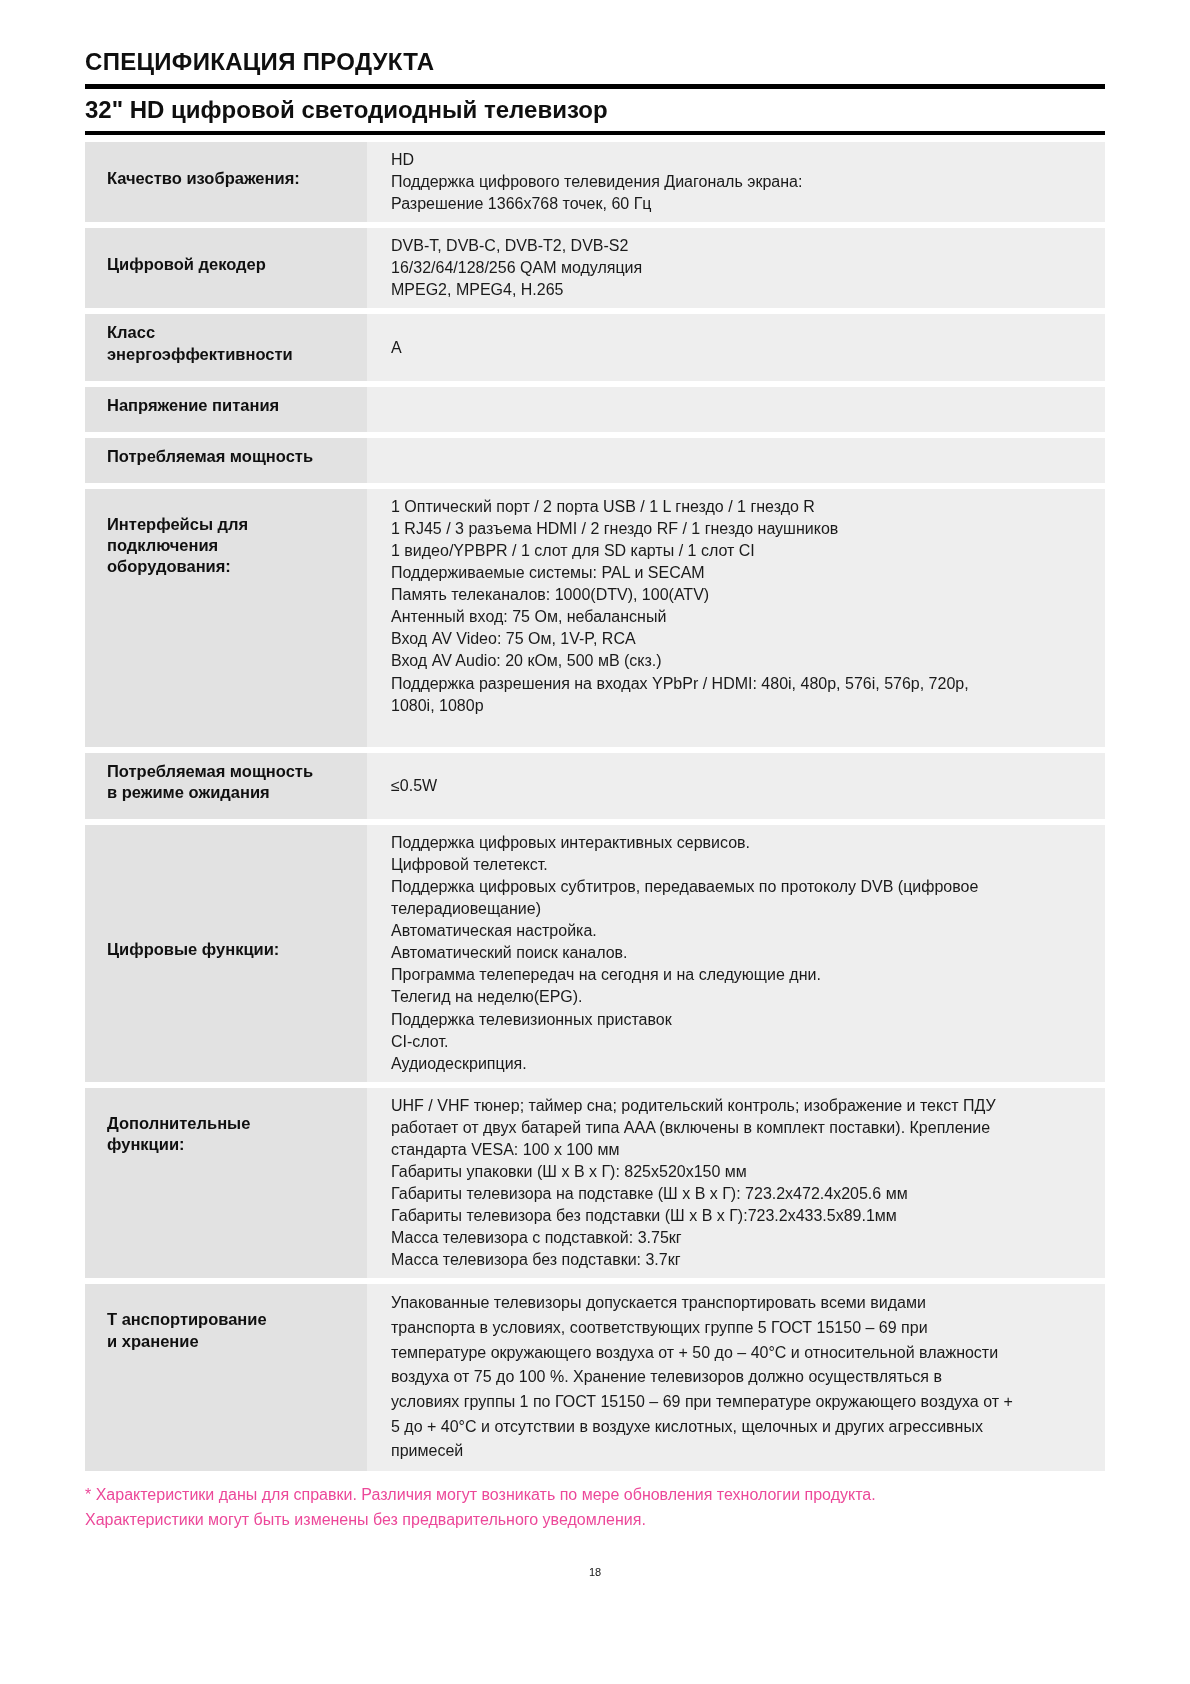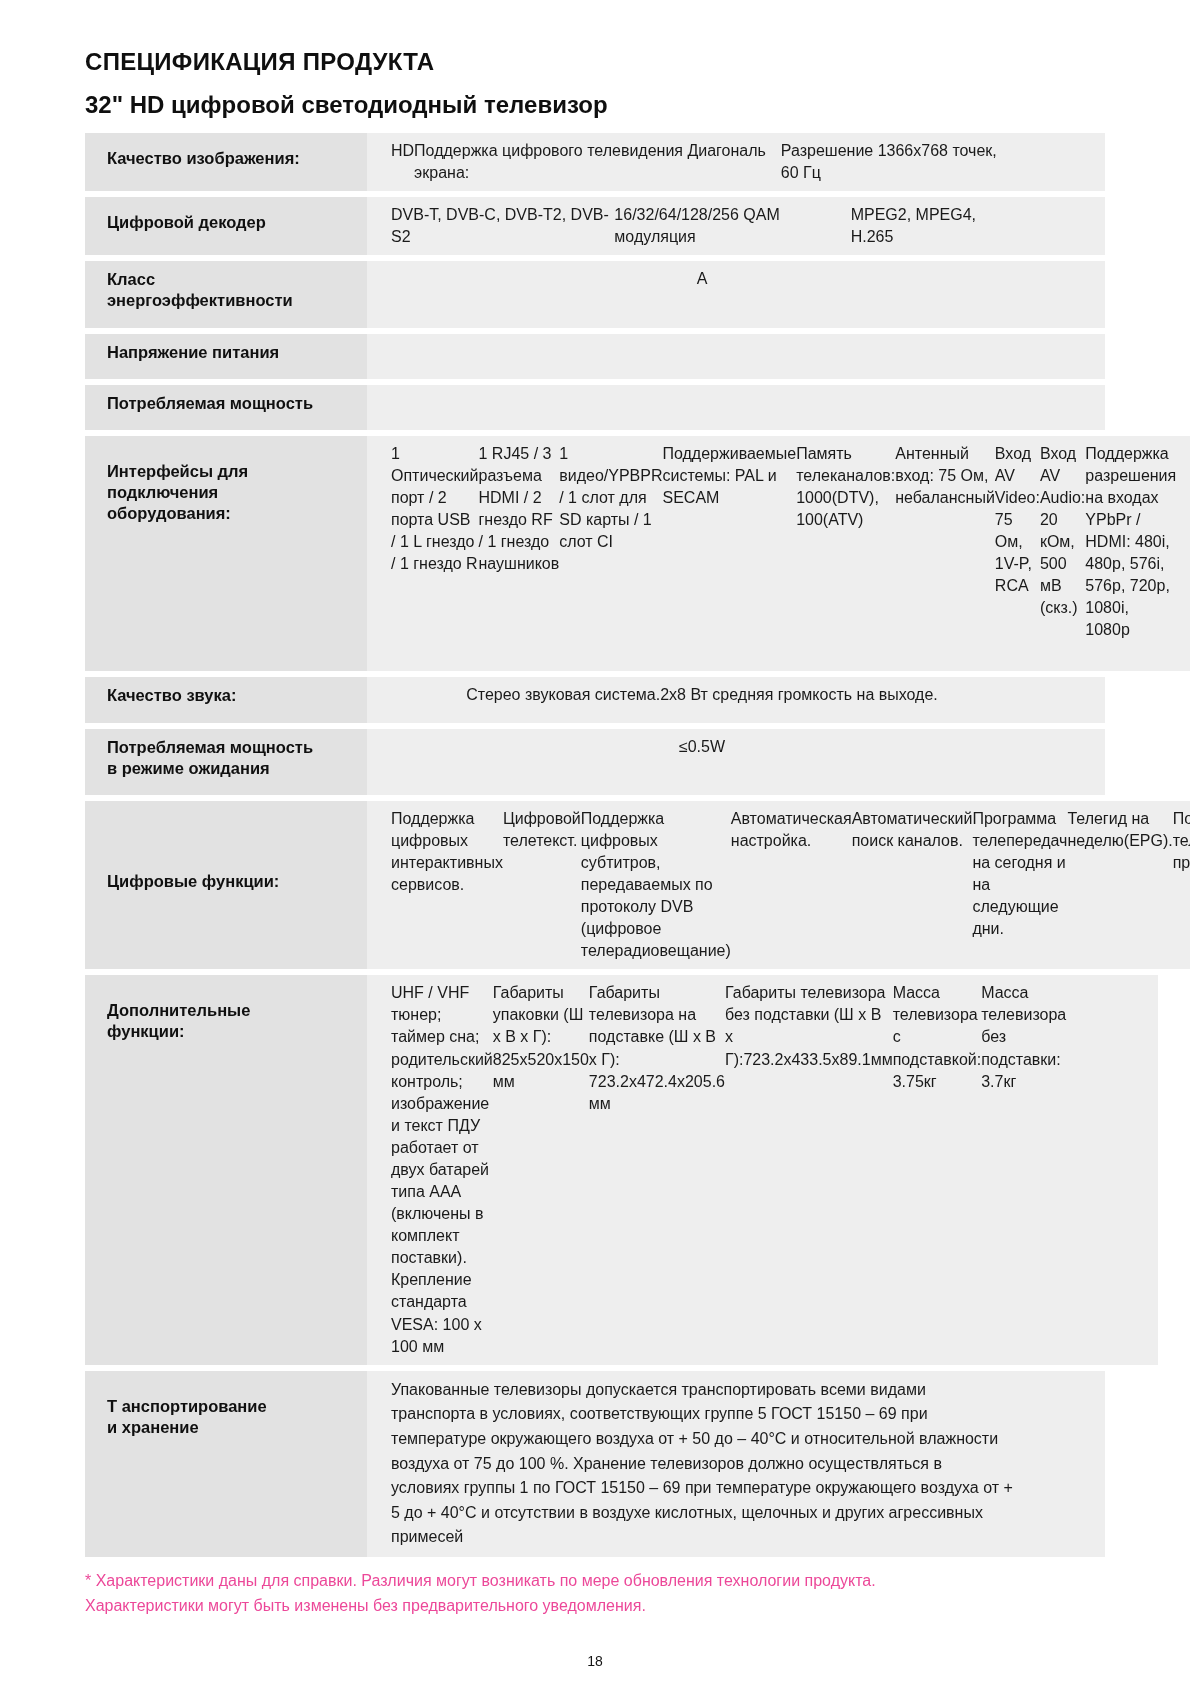--- a/index.html
+++ b/index.html
@@ -35,32 +35,32 @@
     flex:none; width:282px;
     background:var(--label-bg,#e2e2e2);
     display:flex; flex-direction:column; justify-content:center;
     padding:8px 34px 16px 22px;
     font-weight:bold; font-size:16.5px; line-height:1.28;
     white-space:pre-line; color:#101010;
   }
   .value {
     flex:1;
     background:var(--value-bg,#eeeeee);
-    display:flex; justify-content:center;
+    display:flex; flex-direction:column; justify-content:center;
     padding:7px 92px 7px 24px;
     font-size:16px; line-height:1.38; color:#1a1a1a;
   }
   .row.top .label { justify-content:flex-start; padding-top:25px; }
   .row.padb .value { padding-bottom:30px; }
   .row.loose .value { line-height:1.54; }
   .footnote {
     margin-top:12px; font-size:16px; line-height:1.55; color:#ec4899;
   }
   .page-number {
-    margin-top:34px; text-align:center; font-size:14px; color:#141414;
+    margin-top:34px; text-align:center; font-size:11px; color:#141414;
   }
 </style>
 </head>
 <body>
 
 <div class="page">
 
   <h1 class="doc-title">СПЕЦИФИКАЦИЯ ПРОДУКТА</h1>
   <div class="rule"></div>
   <h2 class="product-title">32" HD цифровой светодиодный телевизор</h2>
@@ -114,27 +114,20 @@
           <div class="line">1 видео/YPBPR / 1 слот для SD карты / 1 слот CI</div>
           <div class="line">Поддерживаемые системы: PAL и SECAM</div>
           <div class="line">Память телеканалов: 1000(DTV), 100(ATV)</div>
           <div class="line">Антенный вход: 75 Ом, небалансный</div>
           <div class="line">Вход AV Video: 75 Ом, 1V-P, RCA</div>
           <div class="line">Вход AV Audio: 20 кОм, 500 мВ (скз.)</div>
           <div class="line">Поддержка разрешения на входах YPbPr / HDMI: 480i, 480p, 576i, 576p, 720p, 1080i, 1080p</div>
         </div>
     </div>
 
-    <div class="row">
-      <div class="label">Качество звука:</div>
-      <div class="value">
-          <div class="line">Стерео звуковая система.</div>
-          <div class="line">2x8 Вт средняя громкость на выходе.</div>
-        </div>
-    </div>
 
     <div class="row">
       <div class="label">Потребляемая мощность
 в режиме ожидания</div>
       <div class="value">
           <div class="line">≤0.5W</div>
         </div>
     </div>
 
     <div class="row">

